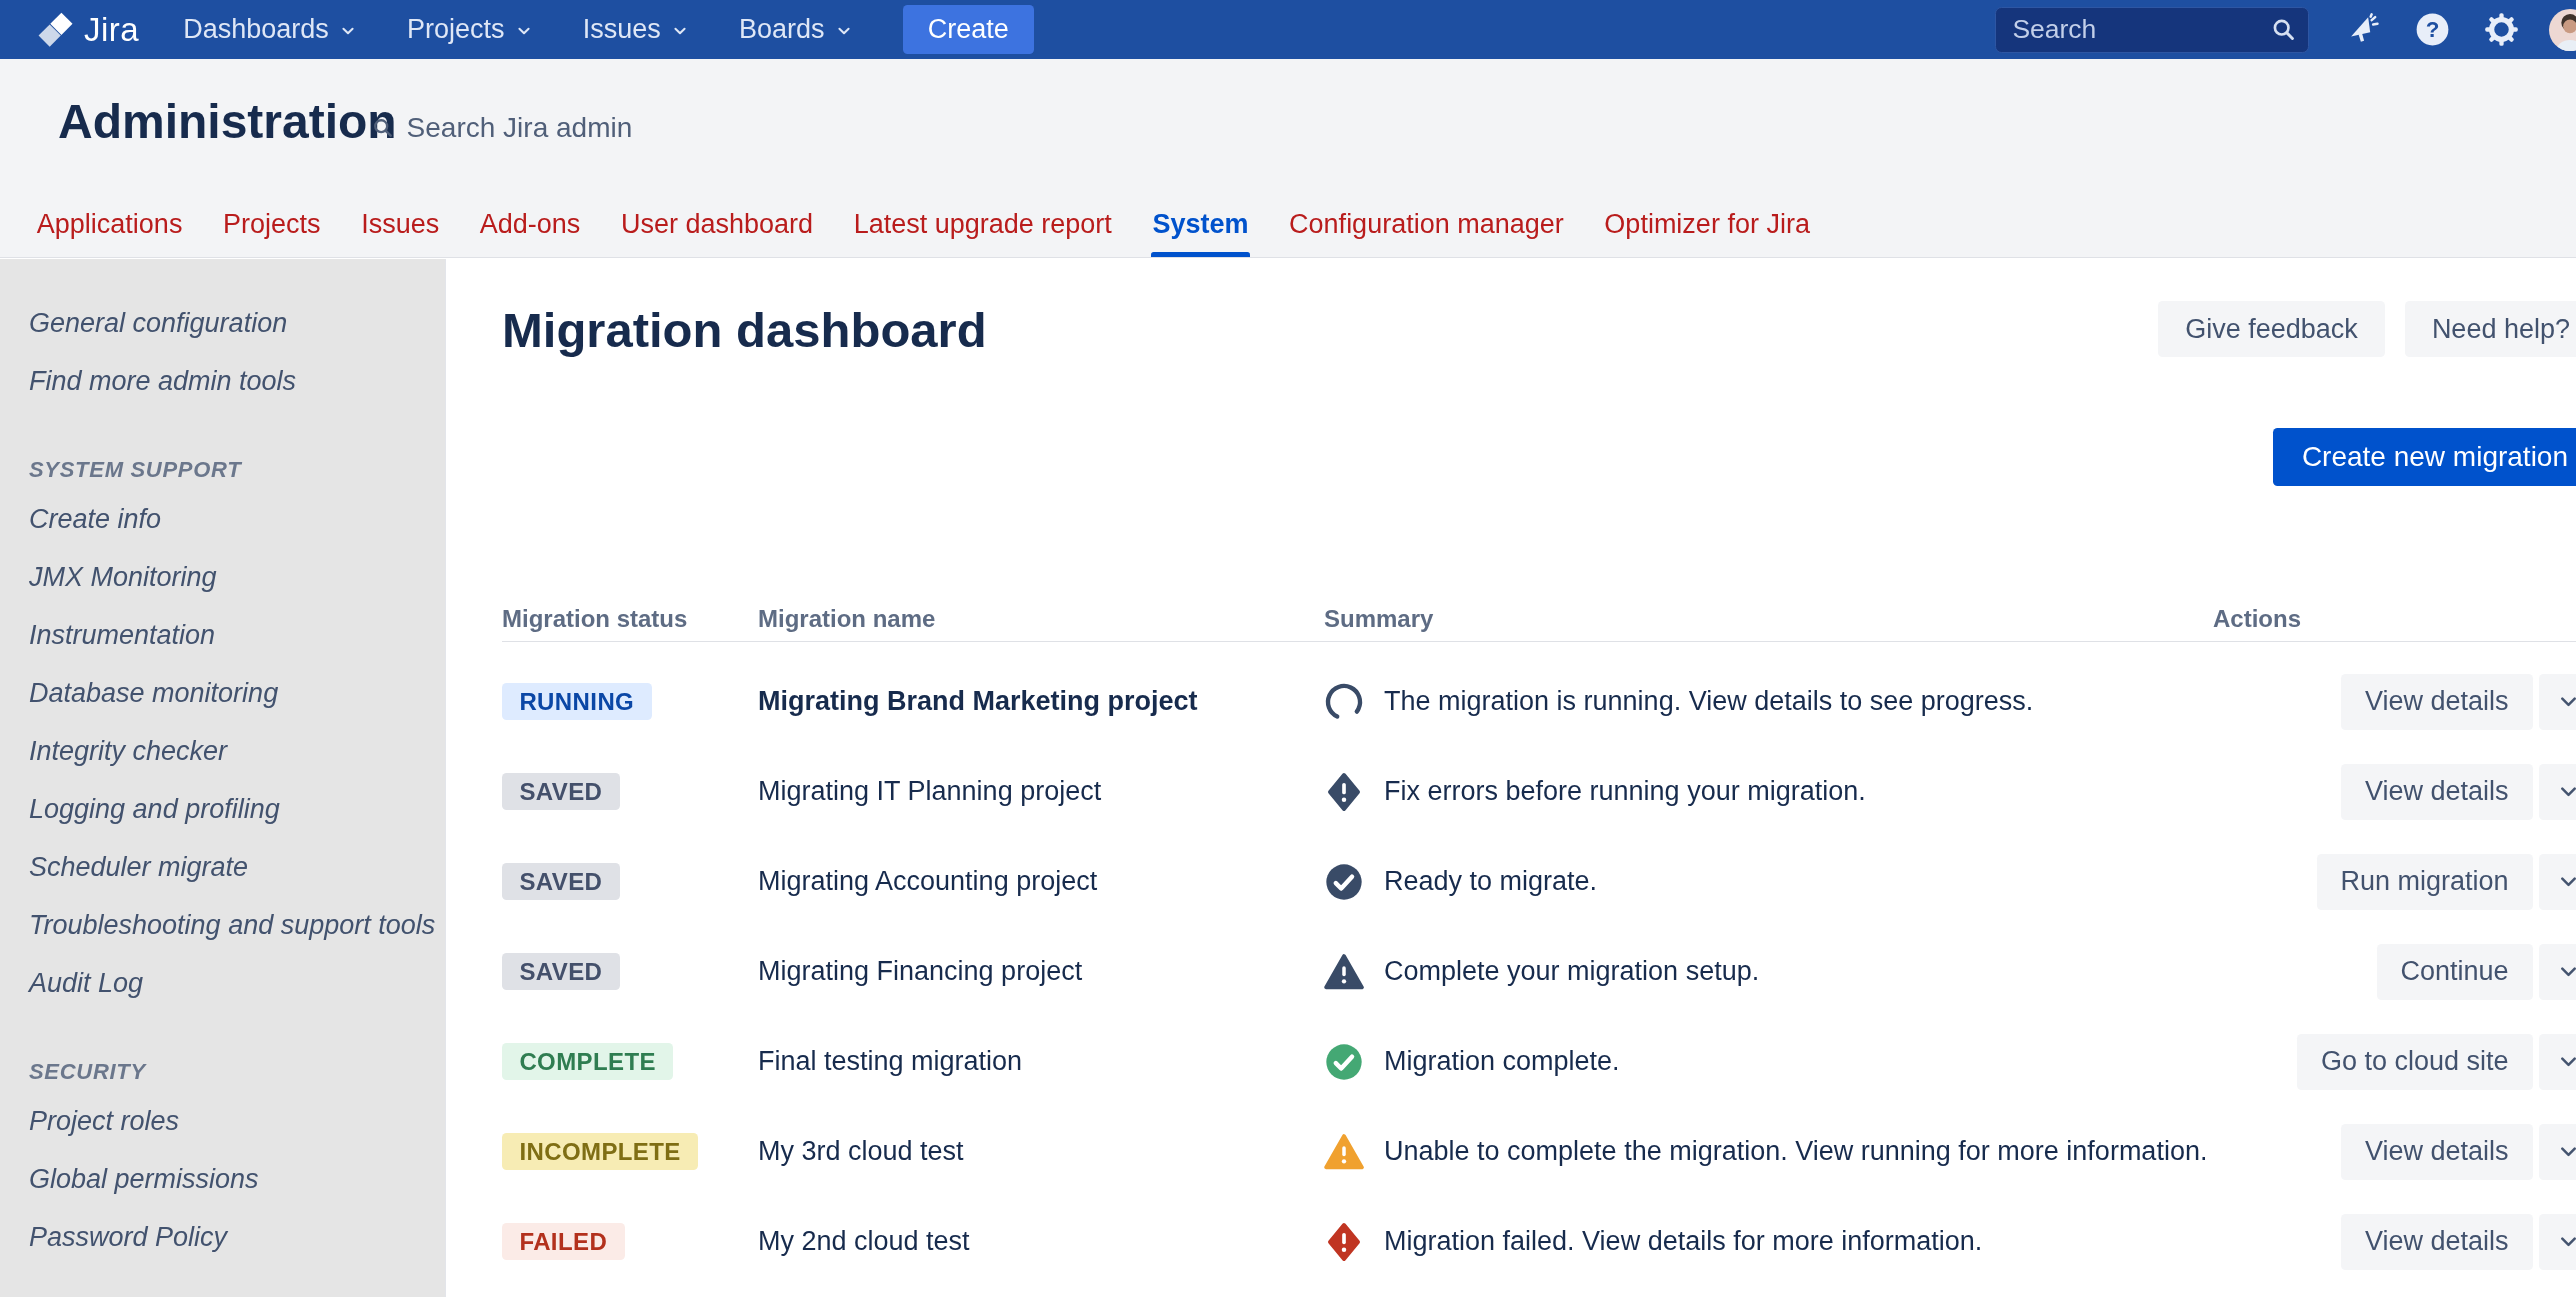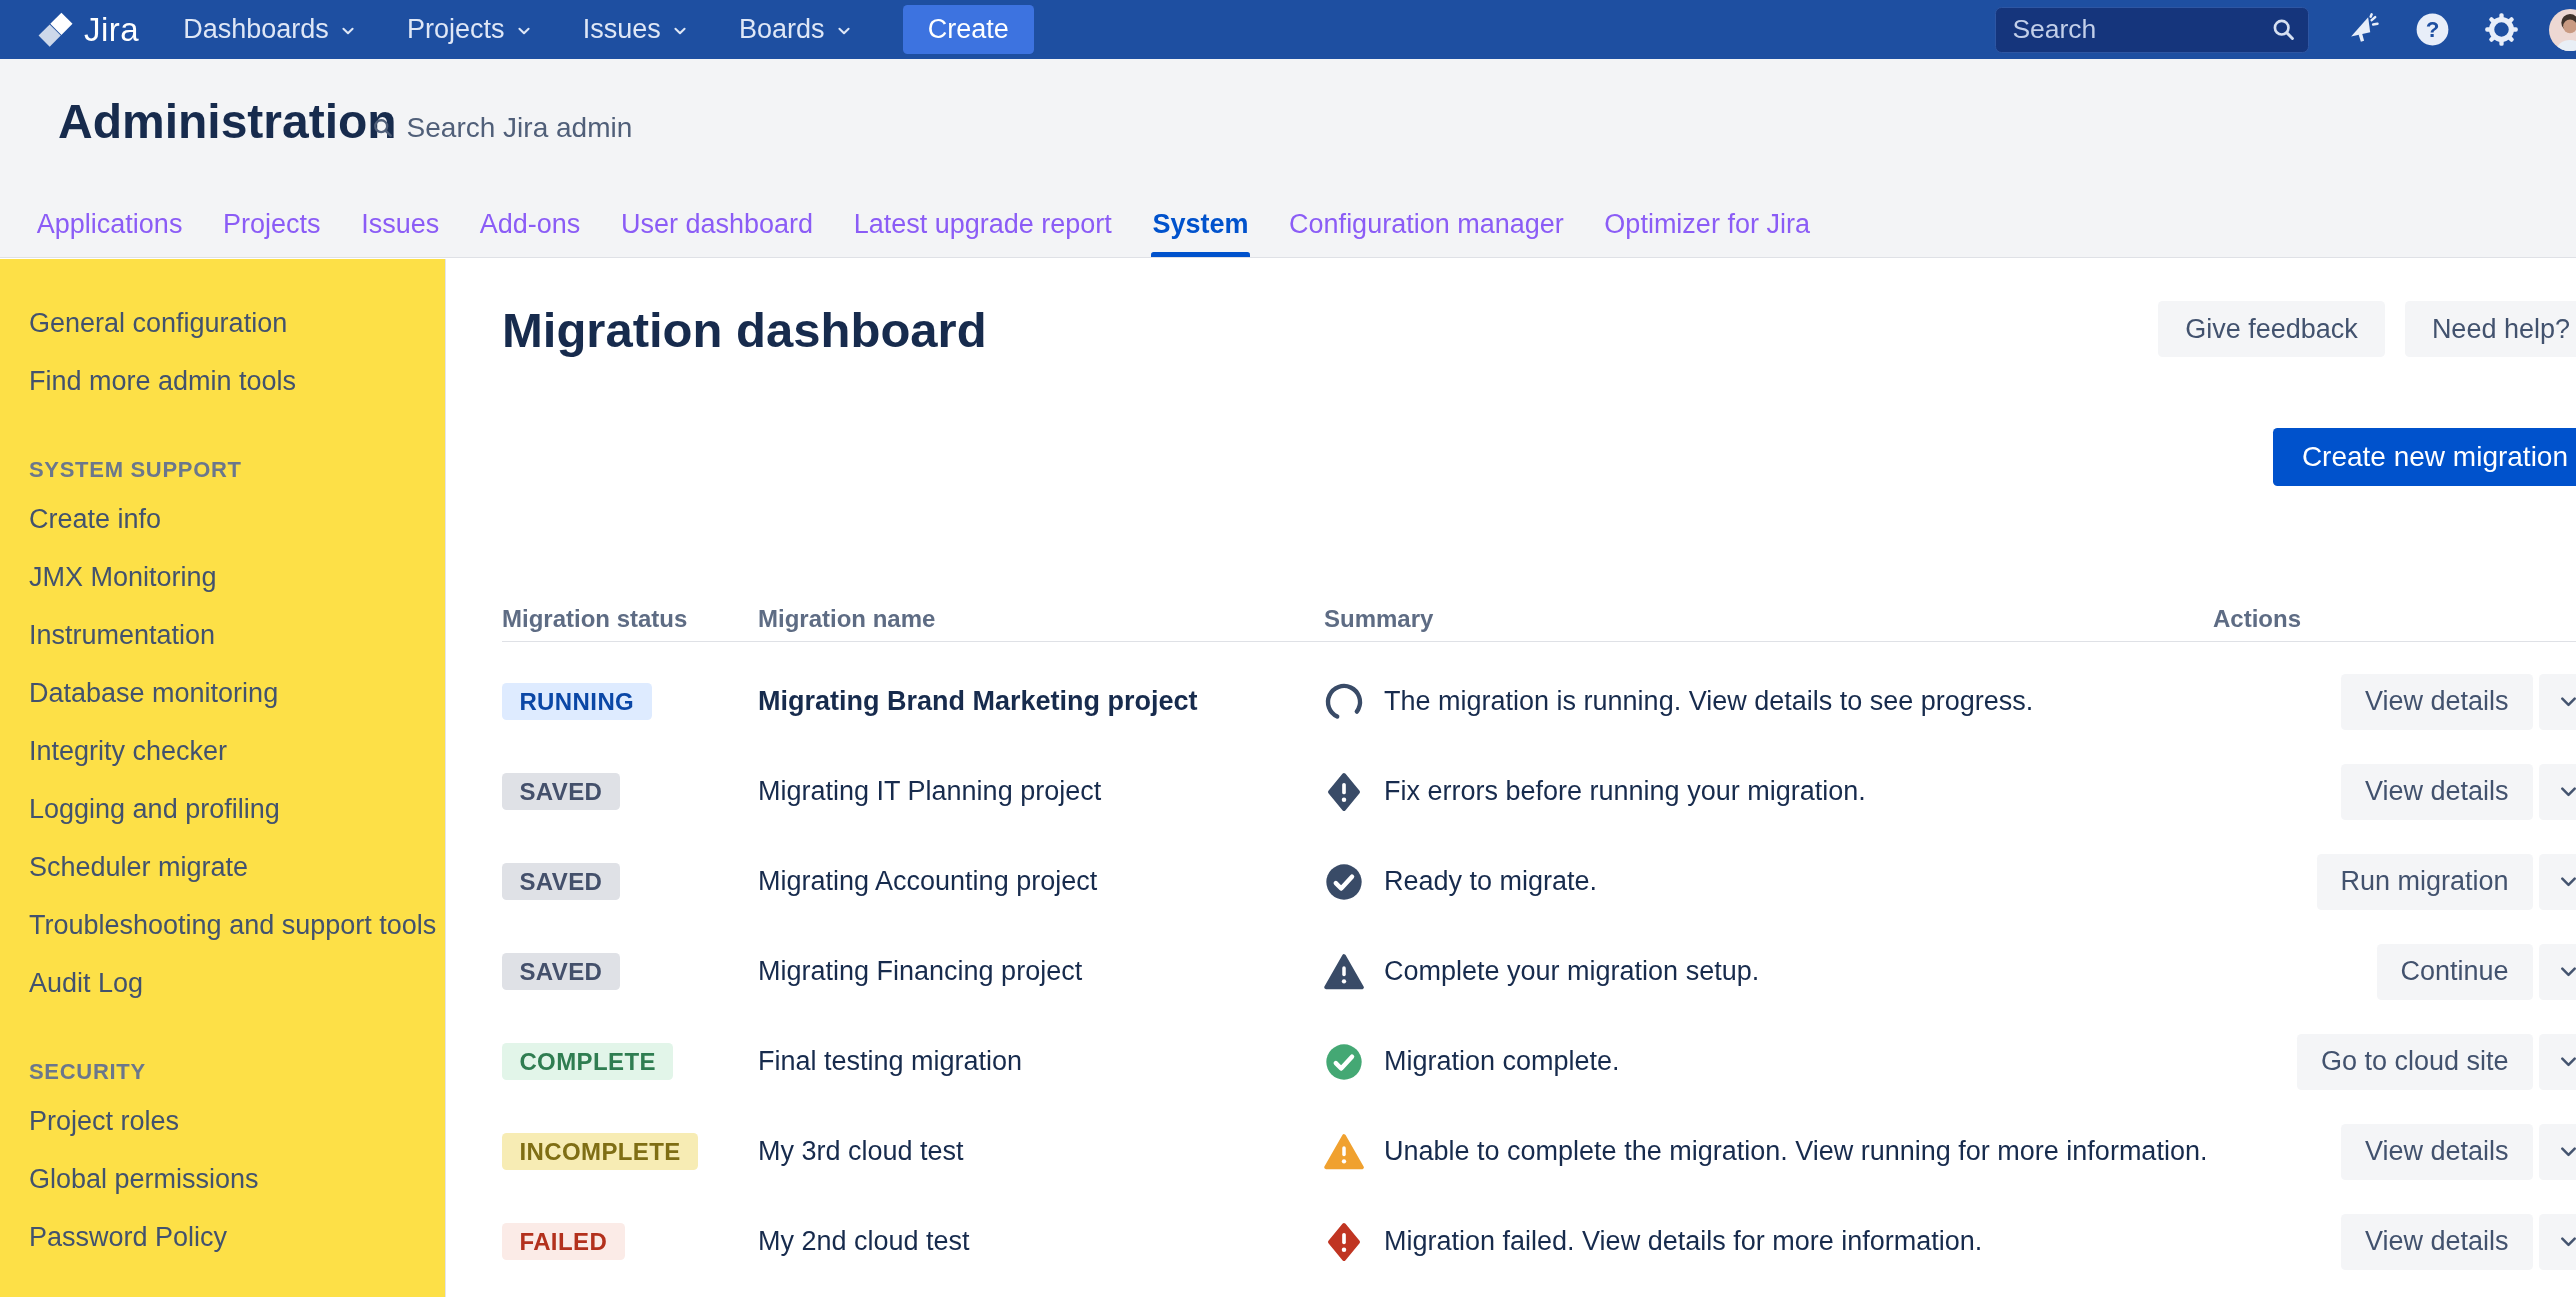--- a/index.html
+++ b/index.html
@@ -20,26 +20,26 @@
   .nav-search input::placeholder{color:#C2CFE9;opacity:1;}
   .nav-search .mag{position:absolute;right:11px;top:8.2px;}
   .nav-icons{display:flex;align-items:center;gap:27px;}
   .nav-icon{width:42px;height:42px;display:flex;align-items:center;justify-content:center;cursor:pointer;}
 
   
   .adminbar{position:absolute;top:59px;left:0;right:0;height:199px;background:#F3F4F6;border-bottom:1.8px solid #DFE1E6;box-sizing:border-box;}
   .admin-title{position:absolute;top:35px;left:58px;font-size:48px;font-weight:700;color:#172B4D;}
   .admin-search{position:absolute;top:53px;left:370px;display:flex;align-items:center;gap:11px;color:#505F79;font-size:28px;cursor:pointer;}
   .tabs{position:absolute;left:35px;bottom:0;display:flex;gap:37px;}
-  .tab{position:relative;font-size:27px;color:#8b5cf6;padding:0 1.8px 17.4px;cursor:pointer;white-space:nowrap;}
+  .tab{position:relative;font-size:27px;color:#b91c1c;padding:0 1.8px 17.4px;cursor:pointer;white-space:nowrap;}
   .tab.active{color:#0052CC;font-weight:700;}
   .tab.active::after{content:"";position:absolute;left:0;right:0;bottom:0;height:4.6px;background:#0052CC;border-radius:2.7px 2.7px 0 0;}
 
   
-  .sidebar{position:absolute;top:259px;left:0;bottom:0;width:446px;background:#fde047;border-right:1.8px solid #E3E5EA;box-sizing:border-box;padding-top:35px;}
+  .sidebar{position:absolute;top:259px;left:0;bottom:0;width:446px;background:#e5e5e5;border-right:1.8px solid #E3E5EA;box-sizing:border-box;padding-top:35px;font-style:italic;}
   .side-item{font-size:27px;color:#42526E;line-height:58px;padding-left:29px;cursor:pointer;white-space:nowrap;}
   .side-sec{font-size:22px;font-weight:700;color:#6B778C;letter-spacing:0.7px;line-height:40px;margin-top:40px;padding-left:29px;}
 
   
   .main{position:absolute;top:259px;left:502px;right:27px;bottom:0;}
   .page-title{position:absolute;top:43px;left:0;font-size:49px;font-weight:700;color:#172B4D;}
   .top-actions{position:absolute;top:42px;right:0;display:flex;gap:20px;}
   .ghost-btn{background:#F4F5F7;border:none;border-radius:4.6px;color:#42526E;font-size:27px;padding:0 27px;height:56px;cursor:pointer;font-family:inherit;}
   .primary-btn{position:absolute;top:169px;right:0;background:#0052CC;border:none;border-radius:4.6px;color:#fff;font-size:28px;font-weight:500;padding:0 29px;height:58px;cursor:pointer;font-family:inherit;}
 

